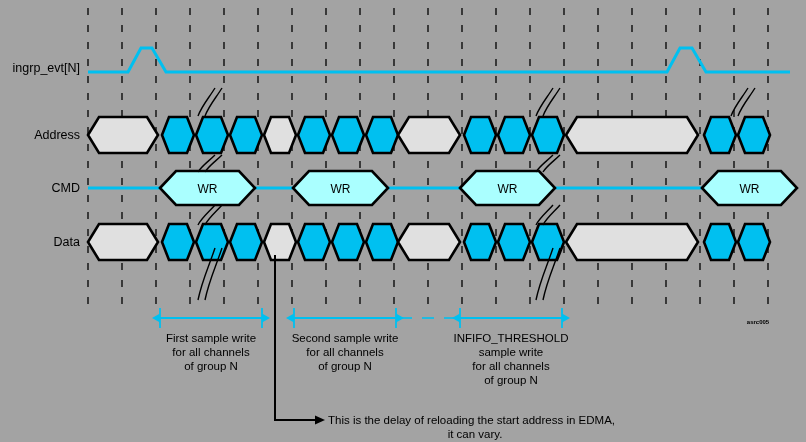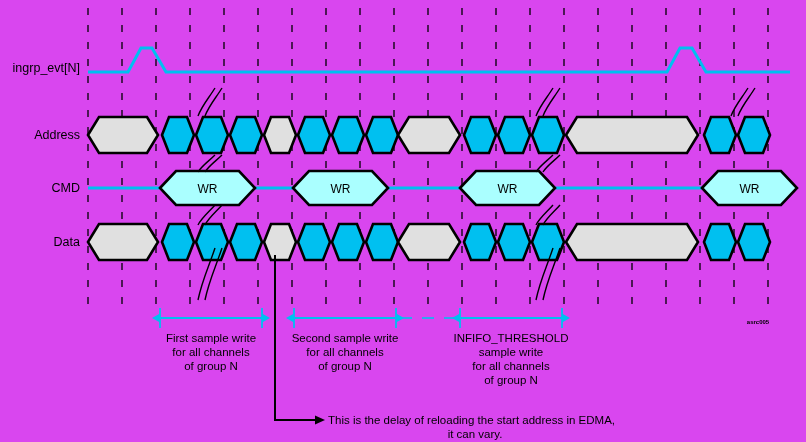--- a/index.html
+++ b/index.html
@@ -4,21 +4,21 @@
 <style>
   html, body {
     margin: 0;
     padding: 0;
     background: #ffffff;
   }
   #root {
     position: relative;
     width: 806px;
     height: 442px;
-    background: #d946ef;
+    background: #a3a3a3;
     font-family: "Liberation Sans", sans-serif;
     overflow: hidden;
   }
   svg { display: block; }
   .sig-label {
     font-family: "Liberation Sans", sans-serif;
     font-size: 12.5px;
     fill: #000000;
   }
   .wr-label {

